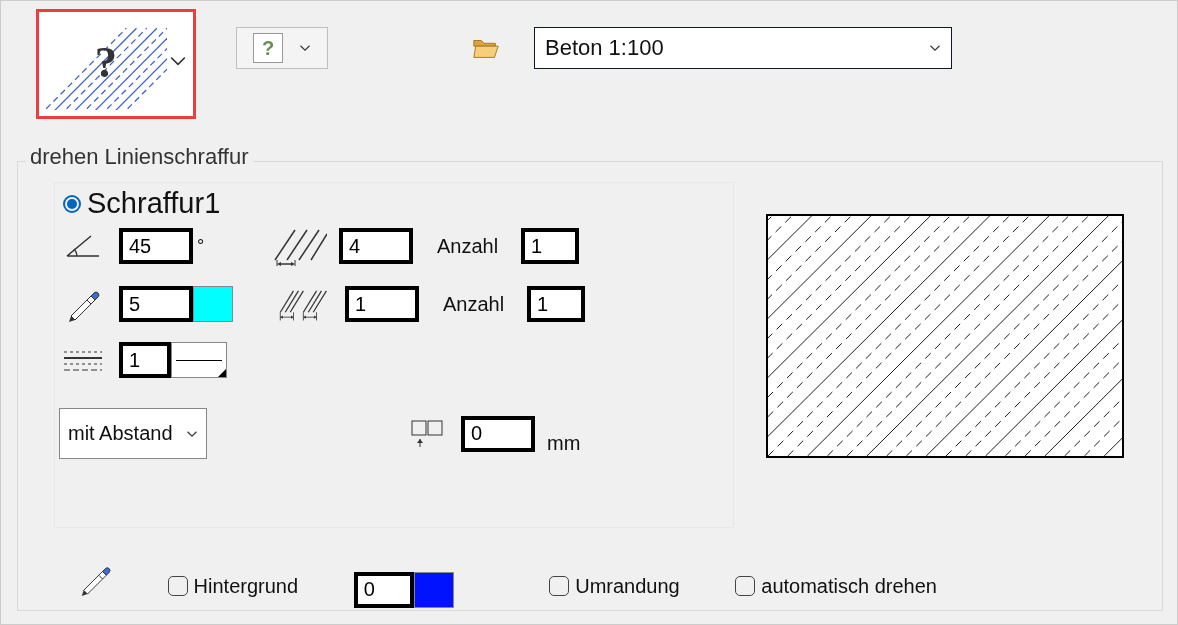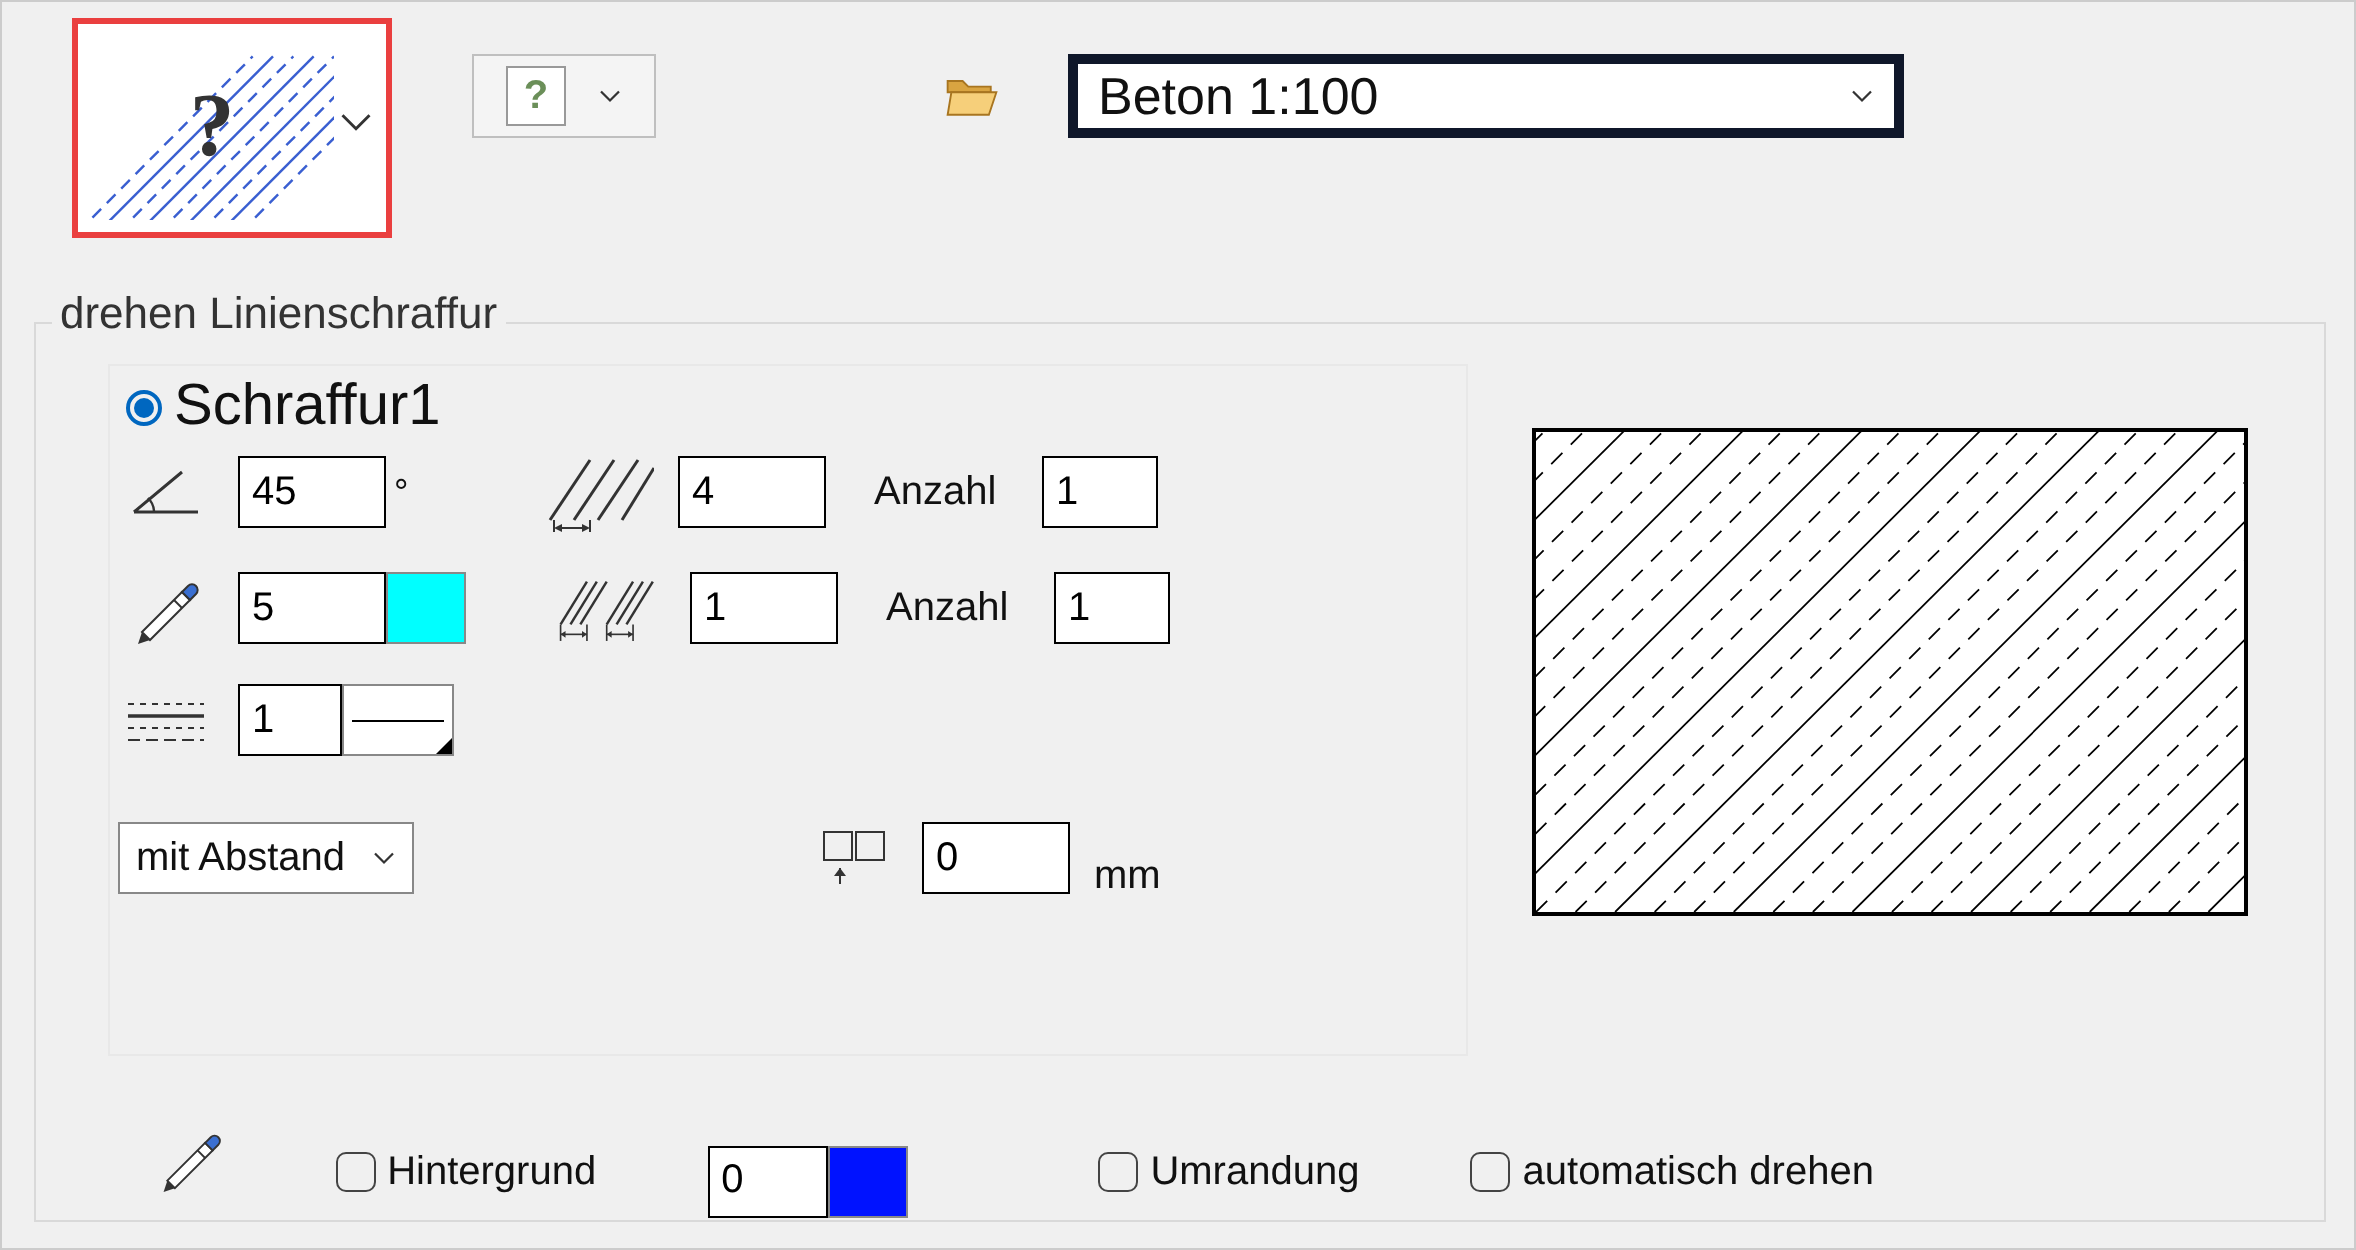--- a/index.html
+++ b/index.html
@@ -29,21 +29,21 @@
     position: absolute; left: 200px; top: 18px; width: 92px; height: 42px;
     border: 1px solid #bfbfbf; background: #f4f4f4; display: flex; align-items: center; justify-content: center;
   }
   .small-q .qbox {
     width: 30px; height: 30px; border: 1px solid #999; background: #fff; display: flex; align-items: center; justify-content: center;
     color: #6b8f59; font-weight: bold; margin-right: 16px;
   }
   .folder-icon { position: absolute; left: 435px; top: 24px; width: 30px; height: 30px; }
   .preset-select {
     position: absolute; left: 498px; top: 18px; width: 418px; height: 42px;
-    border: 5px solid #0f172a; background: #fff; padding: 0 10px; font-size: 26px;
+    border: 1px solid #0f172a; background: #fff; padding: 0 10px; font-size: 22px;
     display: flex; align-items: center; justify-content: space-between;
   }
 
   
   .group {
     position: absolute; left: 16px; top: 160px; width: 1146px; height: 450px;
     border: 1px solid #d9d9d9; border-top-color: #d9d9d9;
   }
   .group-title {
     position: absolute; left: 8px; top: -18px; background: #f0f0f0; padding: 0 4px;
@@ -64,32 +64,32 @@
 
   .tab-body { position: relative; padding: 12px 10px; height: calc(100% - 36px); }
 
   .row { position: absolute; left: 4px; right: 4px; display:flex; align-items:center; }
   .r1 { top: 6px; }
   .r2 { top: 64px; }
   .r3 { top: 122px; }
   .r4 { top: 188px; }
 
   .ico-cell { width: 48px; display:flex; align-items:center; justify-content:center; }
-  .num-input { width: 74px; height: 36px; border:1px solid #000000; background:#fff; font-size:20px; padding:0 6px; }
+  .num-input { width: 74px; height: 36px; border:4px solid #000000; background:#fff; font-size:20px; padding:0 6px; }
   .deg-sym { width: 14px; margin-left:4px; font-size:18px; }
   .swatch { width: 40px; height: 36px; background:#00ffff; border:1px solid #888; }
   .swatch.blue { background:#0012ff; }
   .lt-swatch { width: 56px; height: 36px; background:#fff; border:1px solid #888; position:relative; }
   .lt-swatch::before { content:""; position:absolute; left:4px; right:4px; top:17px; border-top:1.5px solid #000; }
   .lt-swatch::after { content:""; position:absolute; right:0; bottom:0; width:0; height:0; border-left:8px solid transparent; border-bottom:8px solid #000; }
 
   .ico2 { width: 56px; display:flex; align-items:center; justify-content:center; margin-left: 36px; }
   .lbl-anz { width: 72px; margin-left: 24px; font-size:20px; }
 
-  .abstand-select { width: 148px; height: 36px; border:1px solid #888; background:#fff; display:flex; align-items:center; justify-content:space-between; padding:0 8px; font-size:20px; }
+  .abstand-select { width: 148px; height: 51px; border:1px solid #888; background:#fff; display:flex; align-items:center; justify-content:space-between; padding:0 8px; font-size:20px; }
 
   .origin-ico { margin-left: 200px; width: 42px; display:flex; align-items:center; justify-content:center; }
   .mm-lbl { margin-left: 12px; font-size:20px;margin-top:19px; }
 
   
   .preview {
     position: absolute; left: 748px; top: 52px; width: 358px; height: 244px;
     border: 2px solid #000; background:#fff;
   }
 

